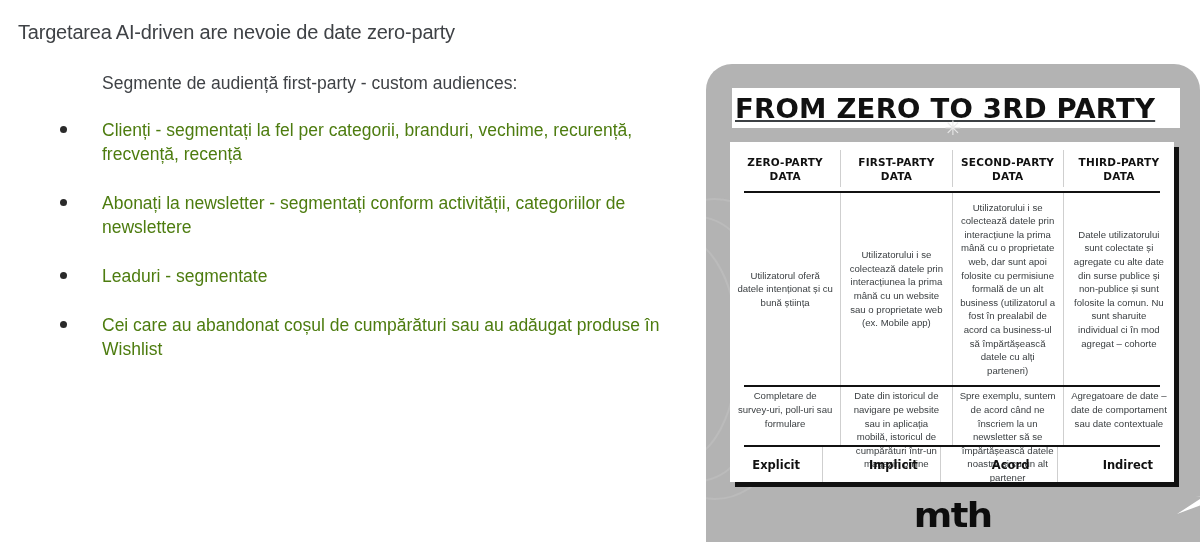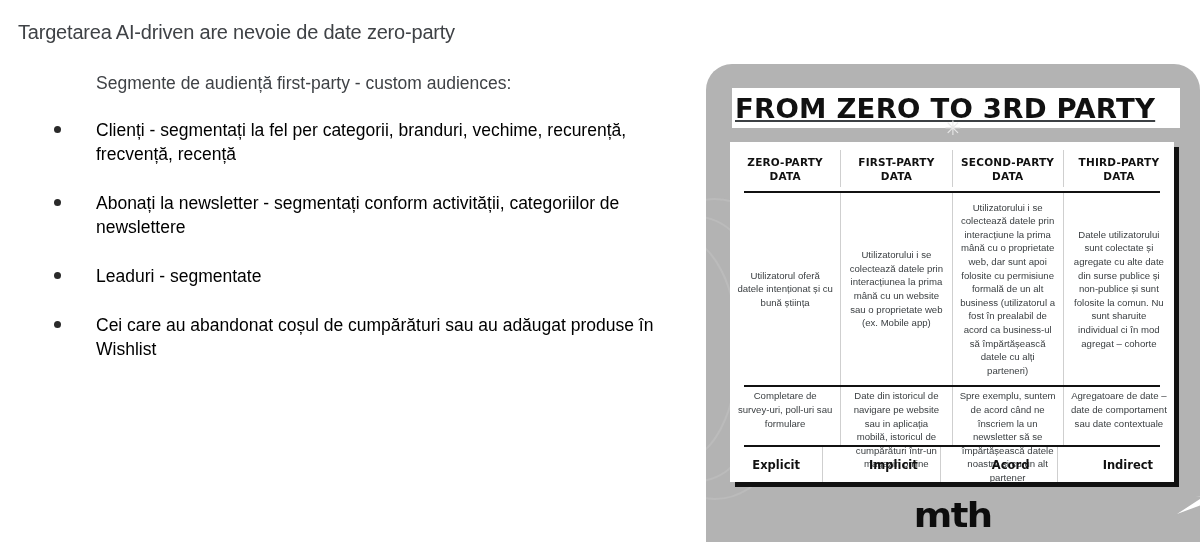--- a/index.html
+++ b/index.html
@@ -23,21 +23,21 @@
     top: 8px;
     font-size: 20px;
     font-weight: 400;
     letter-spacing: -0.2px;
     color: #3f4246;
     white-space: nowrap;
   }
 
   .content-col {
     position: absolute;
-    left: 48px;
+    left: 54px;
     top: 72px;
     width: 640px;
   }
 
   .lead-line {
     margin: 0 0 22px 48px;
     font-size: 17.5px;
     line-height: 1.35;
     color: #3f4246;
   }
@@ -46,21 +46,21 @@
     list-style: none;
     margin: 0;
     padding: 0;
   }
   .bullet-item {
     position: relative;
     padding-left: 48px;
     margin-bottom: 25px;
     font-size: 17.5px;
     line-height: 1.38;
-    color: #000000;
+    color: #4d7c0f;
   }
   .bullet-dot {
     position: absolute;
     left: 6px;
     top: 8px;
     width: 7px;
     height: 7px;
     border-radius: 50%;
     background: #2a2a2a;
   }

